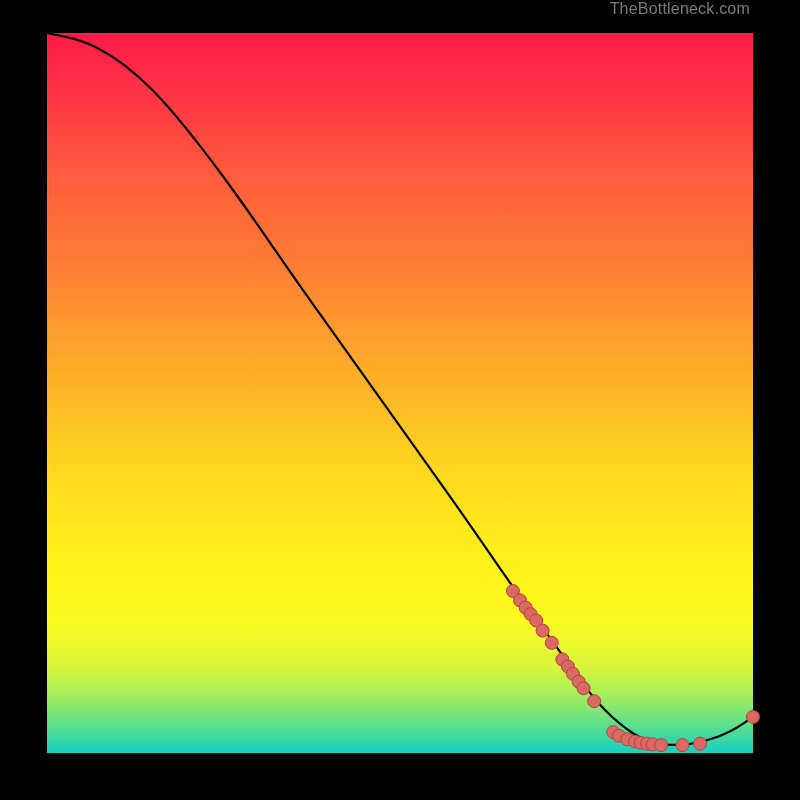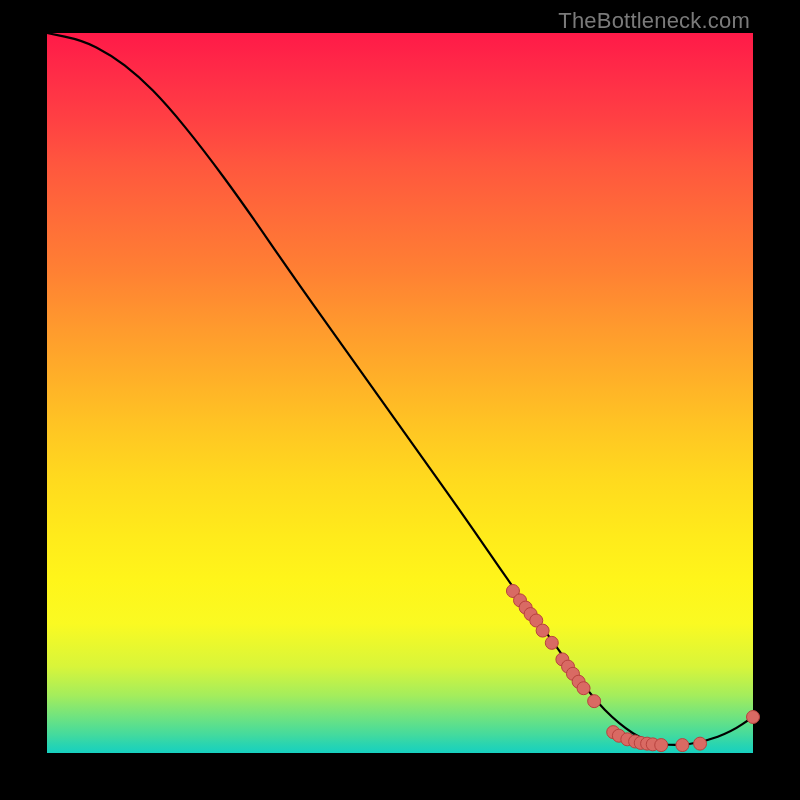--- a/index.html
+++ b/index.html
@@ -40,24 +40,24 @@
       #d8f53a 88%,
       #a4ed5c 92%,
       #6fe380 95%,
       #43da9e 97.5%,
       #26d4b3 99%,
       #17d0c0 100%
     );
   }
   .watermark {
     position: absolute;
-    top: 8px;
+    top: 0;
     right: 50px;
     color: #7a7a7a;
-    font-size: 22px;
+    font-size: 16px;
     font-weight: 500;
     letter-spacing: 0.2px;
   }
   svg.curve {
     position: absolute;
     left: 0;
     top: 0;
     width: 706px;
     height: 720px;
     overflow: visible;

